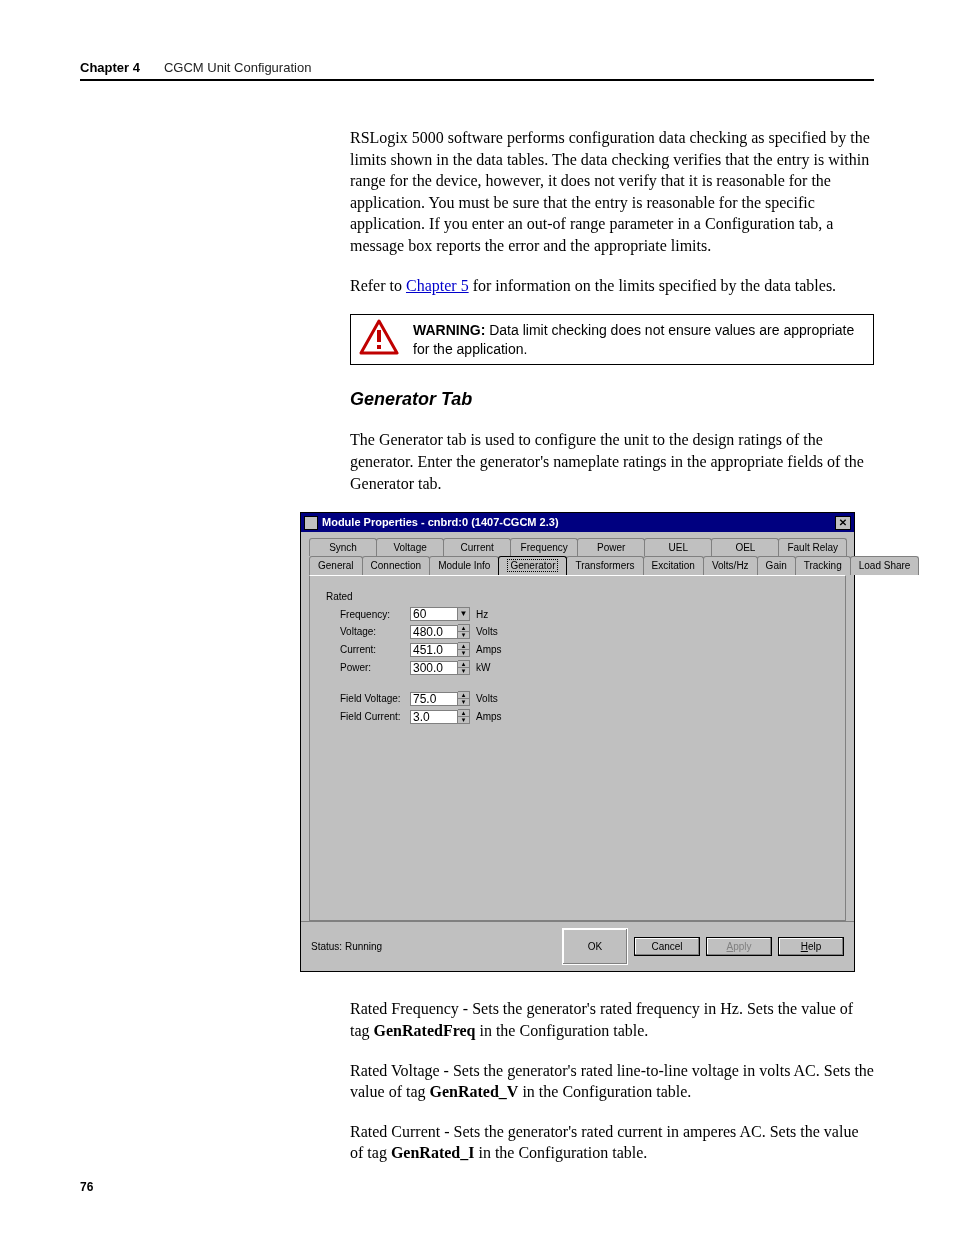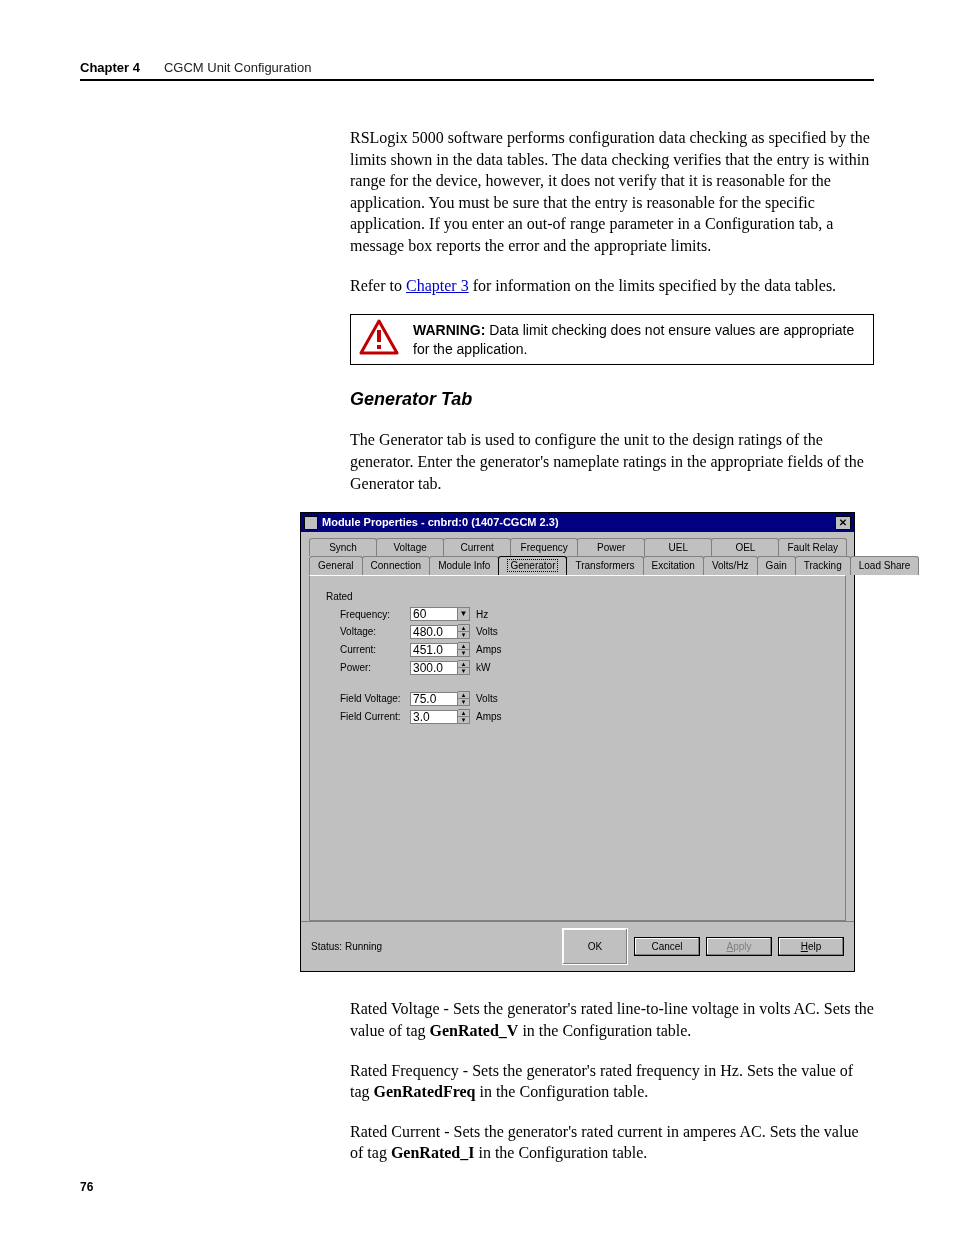--- a/index.html
+++ b/index.html
@@ -213,21 +213,21 @@
     <span class="header-chapter">Chapter 4</span>
     <span class="header-title">CGCM Unit Configuration</span>
   </div>
   <hr class="rule">
 
   <div class="content-col">
 
     <p class="para">RSLogix 5000 software performs configuration data checking as specified by the limits shown in the data tables. The data checking verifies that the entry is within range for the device, however, it does not verify that it is reasonable for the application. You must be sure that the entry is reasonable for the specific application. If you enter an out-of range parameter in a Configuration tab, a message box reports the error and the appropriate limits.</p>
 
     <p class="para">
-      <span>Refer to </span><a href="#" class="link">Chapter 3</a><span> for information on the limits specified by the data tables.</span>
+      <span>Refer to </span><a href="#" class="link">Chapter 5</a><span> for information on the limits specified by the data tables.</span>
     </p>
 
     <div class="warning-box">
       <span class="warning-icon">
         <svg width="40" height="36" viewBox="0 0 40 36">
           <polygon points="20,2 38,34 2,34" fill="none" stroke="#c00000" stroke-width="3" stroke-linejoin="round"></polygon>
           <rect x="18" y="11" width="4" height="12" fill="#c00000"></rect>
           <rect x="18" y="26" width="4" height="4" fill="#c00000"></rect>
         </svg>
       </span>
@@ -333,25 +333,25 @@
           <span class="status"><span class="ul">S</span>tatus: Running</span>
           <span class="dlg-btn default">OK</span>
           <span class="dlg-btn">Cancel</span>
           <span class="dlg-btn disabled"><span class="ul">A</span>pply</span>
           <span class="dlg-btn"><span class="ul">H</span>elp</span>
         </div>
       </div>
     </div>
 
     <p class="para">
+      <span>Rated Frequency - Sets the generator's rated frequency in Hz. Sets the value of tag </span><span class="bold">GenRatedFreq</span><span> in the Configuration table.</span>
+    </p>
+
+    <p class="para">
       <span>Rated Voltage - Sets the generator's rated line-to-line voltage in volts AC. Sets the value of tag </span><span class="bold">GenRated_V</span><span> in the Configuration table.</span>
-    </p>
-
-    <p class="para">
-      <span>Rated Frequency - Sets the generator's rated frequency in Hz. Sets the value of tag </span><span class="bold">GenRatedFreq</span><span> in the Configuration table.</span>
     </p>
 
     <p class="para">
       <span>Rated Current - Sets the generator's rated current in amperes AC. Sets the value of tag </span><span class="bold">GenRated_I</span><span> in the Configuration table.</span>
     </p>
 
   </div>
 
   <div class="footer">
     <span class="pn">76</span>

